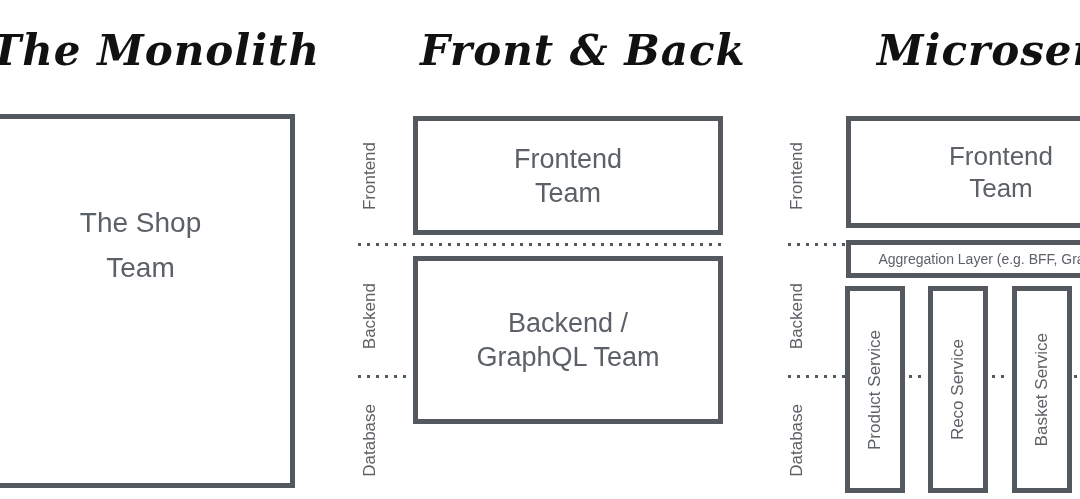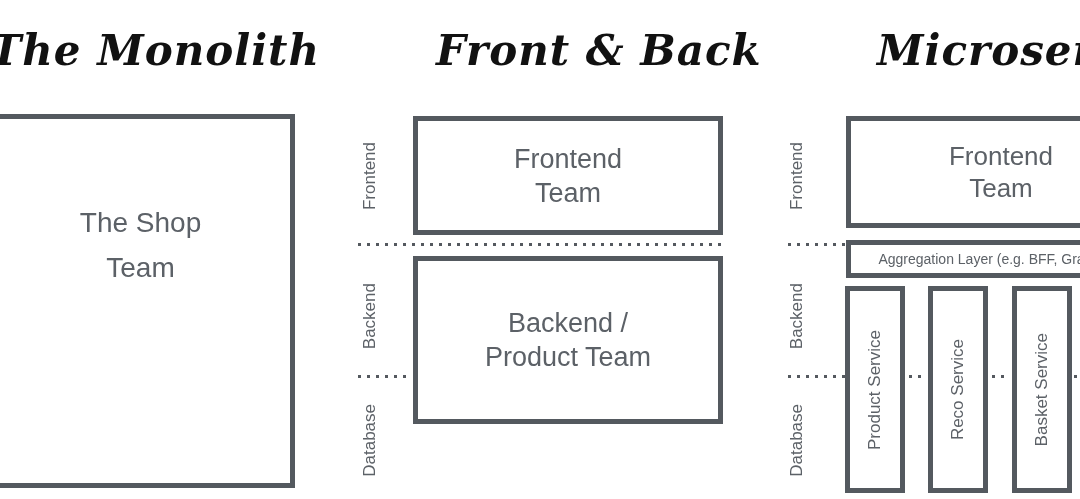--- a/index.html
+++ b/index.html
@@ -12,21 +12,21 @@
     top: 10px;
     font-family: "DejaVu Serif", serif;
     font-style: italic;
     font-weight: 700;
     font-size: 42px;
     letter-spacing: 1px;
     color: #111111;
     white-space: nowrap;
   }
   .title-1 { left: -10px; width: 300px; text-align: center; }
-  .title-2 { left: 436px; width: 300px; text-align: right; }
+  .title-2 { left: 420px; width: 300px; text-align: right; }
   .title-3 { left: 877px; text-align: left; }
 
   
   .box {
     position: absolute;
     box-sizing: border-box;
     border: 5px solid #54595f;
     background: #ffffff;
     display: flex;
     align-items: center;
@@ -116,21 +116,21 @@
 
   <div class="box mid-front">
     <div class="big-text">
       <div>Frontend</div>
       <div>Team</div>
     </div>
   </div>
   <div class="box mid-back">
     <div class="big-text">
       <div>Backend /</div>
-      <div>Product Team</div>
+      <div>GraphQL Team</div>
     </div>
   </div>
 
   <div class="layer-label r-col lay-front">
     <span class="vtext">Frontend</span>
   </div>
   <div class="layer-label r-col lay-back">
     <span class="vtext">Backend</span>
   </div>
   <div class="layer-label r-col lay-db">

